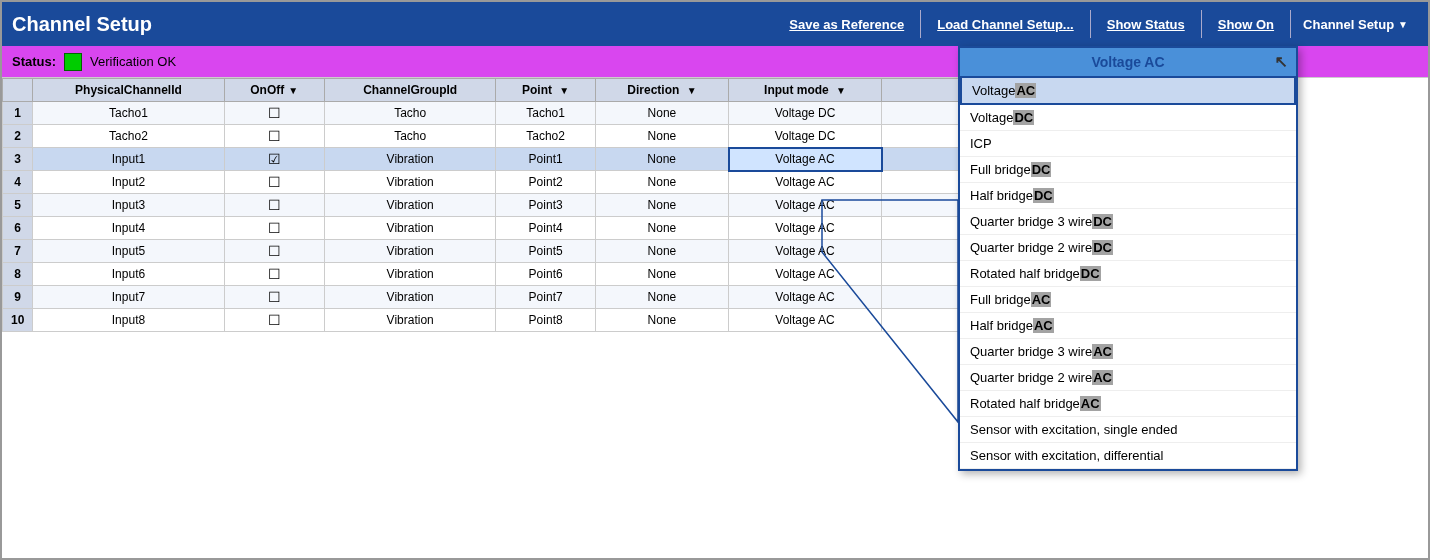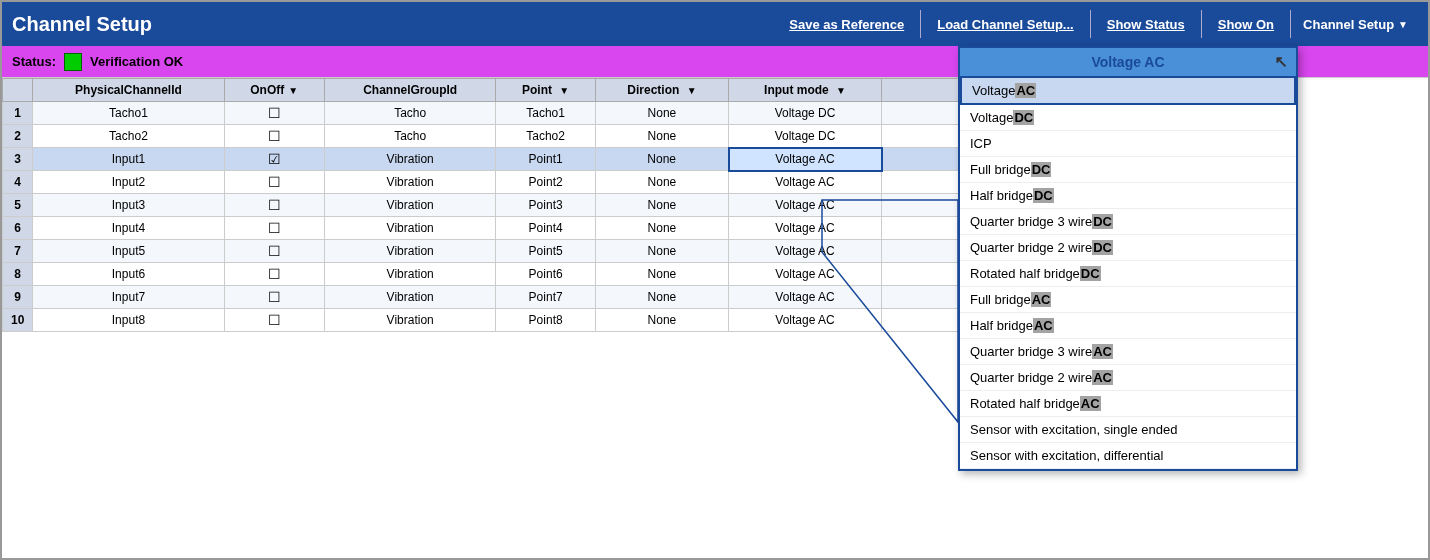--- a/index.html
+++ b/index.html
@@ -73,21 +73,21 @@
       border-bottom: 1px solid #ccc;
       height: 32px;
     }
     .status-label { font-weight: bold; }
     .status-indicator {
       width: 18px;
       height: 18px;
       background: #00cc00;
       border: 1px solid #006600;
     }
-    .status-text { font-weight: bold; }
+    .status-text { font-weight: normal; }
 
     
     .table-container {
       overflow: auto;
       height: calc(560px - 44px - 32px);
     }
     table {
       border-collapse: collapse;
       width: 960px;
       min-width: 960px;

